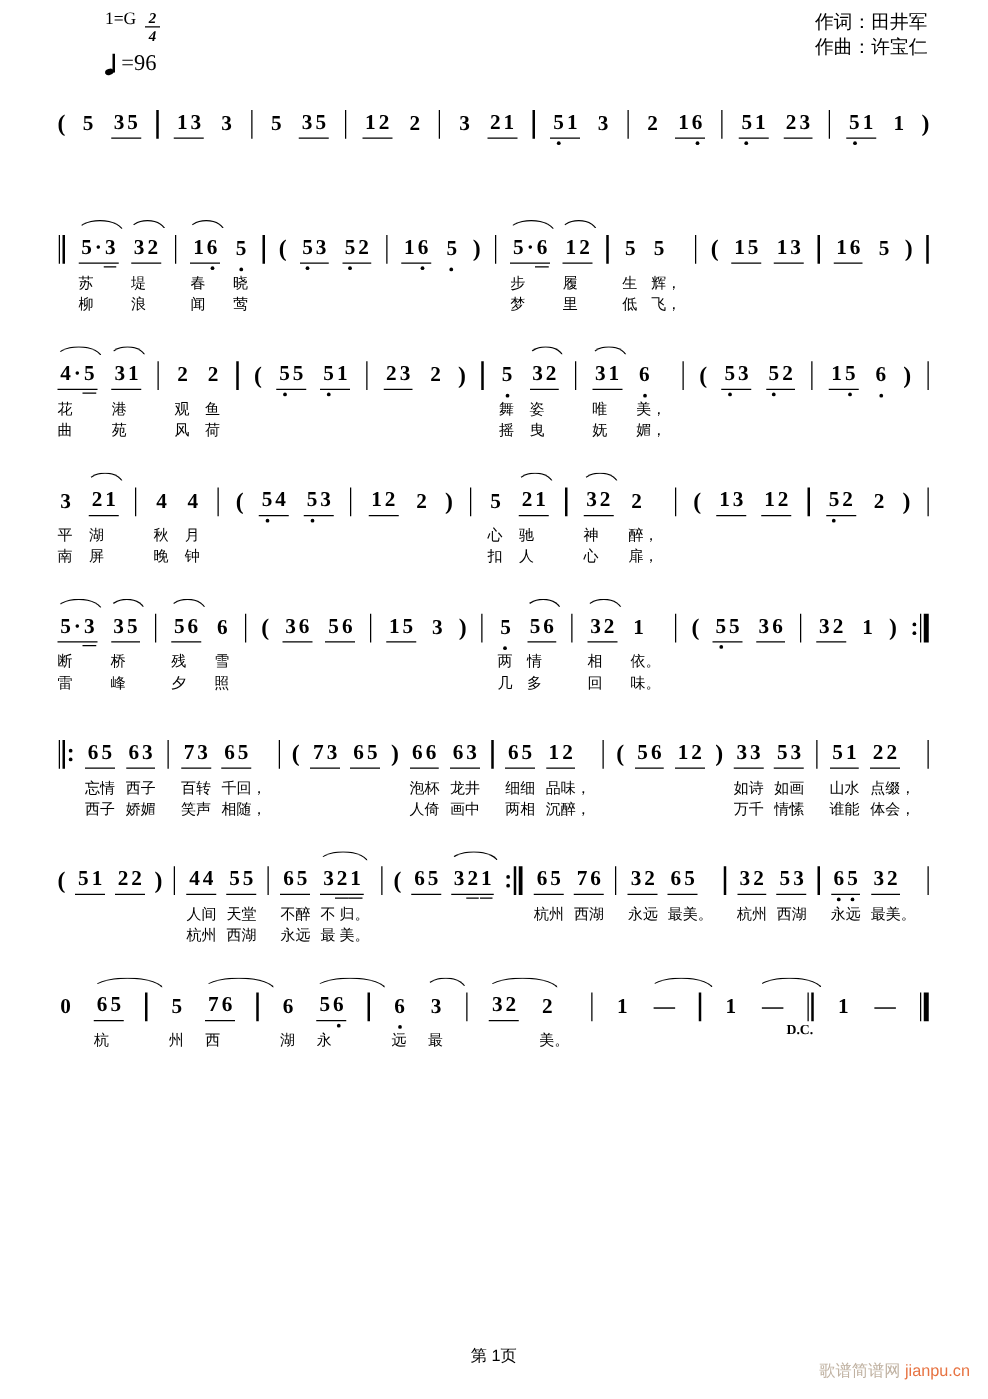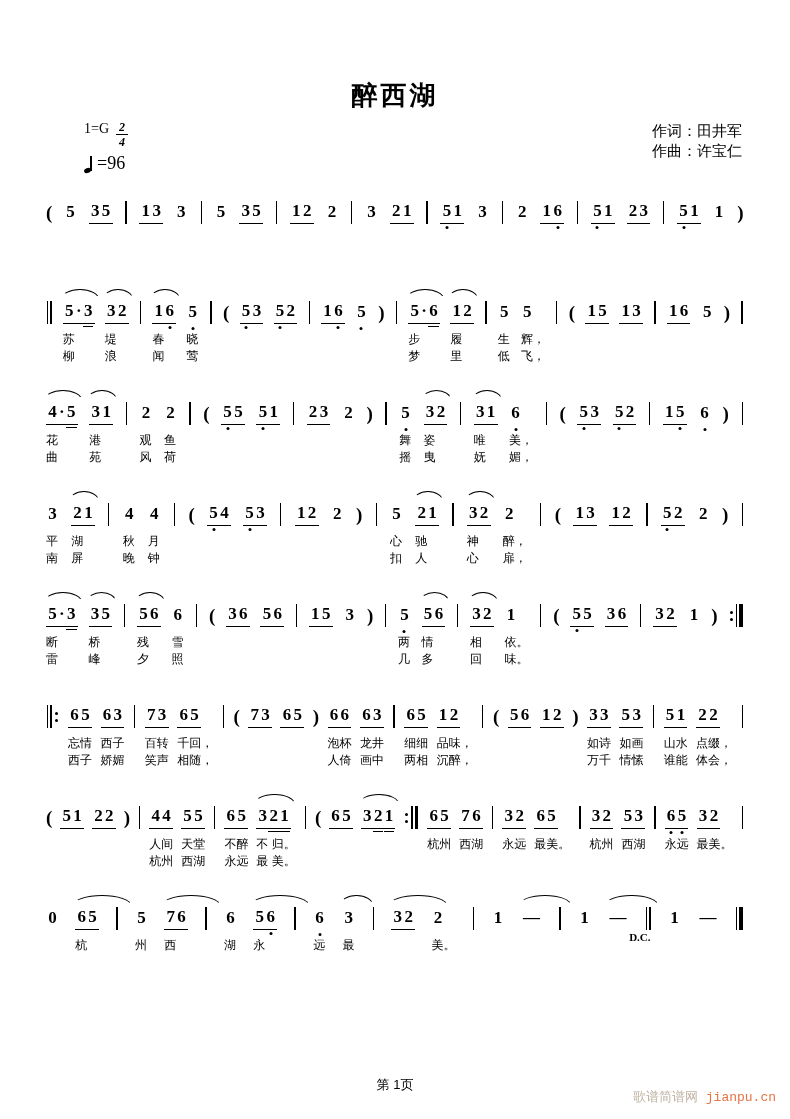--- a/index.html
+++ b/index.html
@@ -34,27 +34,26 @@
   .paren{font-size:19px;line-height:23px;font-weight:bold;}
   .barmark{display:inline-flex;align-items:center;gap:2px;margin:0 1px;height:23px;}
   .vl{width:1.3px;height:23px;background:#000;display:inline-block;}
   .vl.thick{width:3.5px;}
   .rdots{display:inline-flex;flex-direction:column;justify-content:center;gap:4px;height:23px;margin:0 1px;}
   .rdots i{width:3px;height:3px;background:#000;border-radius:50%;display:block;}
   .bar-label{position:absolute;top:27px;left:-16px;font-size:11px;font-weight:bold;white-space:nowrap;}
   .ly{height:17px;line-height:17px;font-size:12px;white-space:pre;font-family:"Liberation Sans",sans-serif;}
   
   .pagefoot{position:absolute;top:1076px;left:0;width:100%;text-align:center;font-size:13px;font-family:"Liberation Sans",sans-serif;}
-  .watermark{position:absolute;top:1088px;right:14px;font-size:13px;font-family:Liberation Mono, monospace;}
+  .watermark{position:absolute;top:1088px;right:14px;font-size:13px;font-family:Liberation Sans, sans-serif;}
 </style>
 </head>
 <body>
 
 <div class="page">
-  <h1 class="title">醉西湖</h1>
 
   <div class="meta">
     <div>
       <div class="keyline">
         <span>1=G</span>
         <span class="frac">
           <i>2</i>
           <i class="fbar"></i>
           <i>4</i>
         </span>

